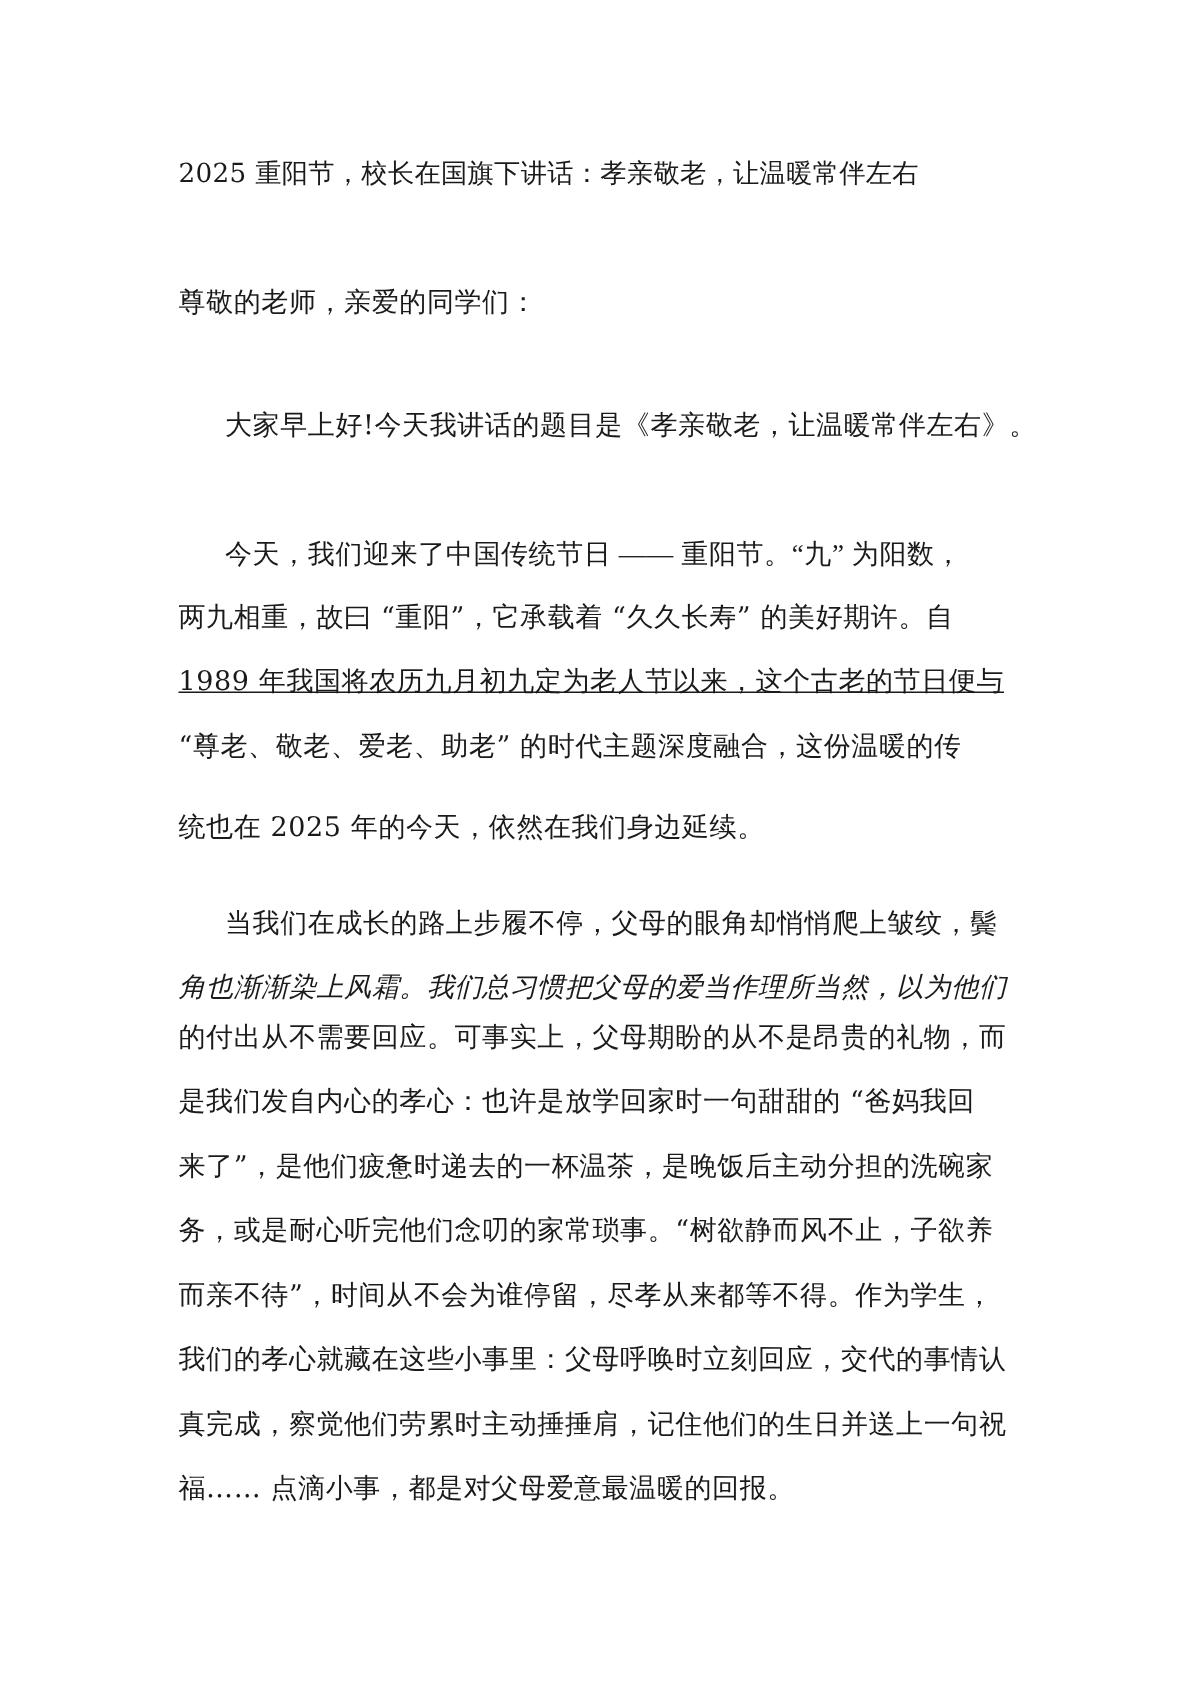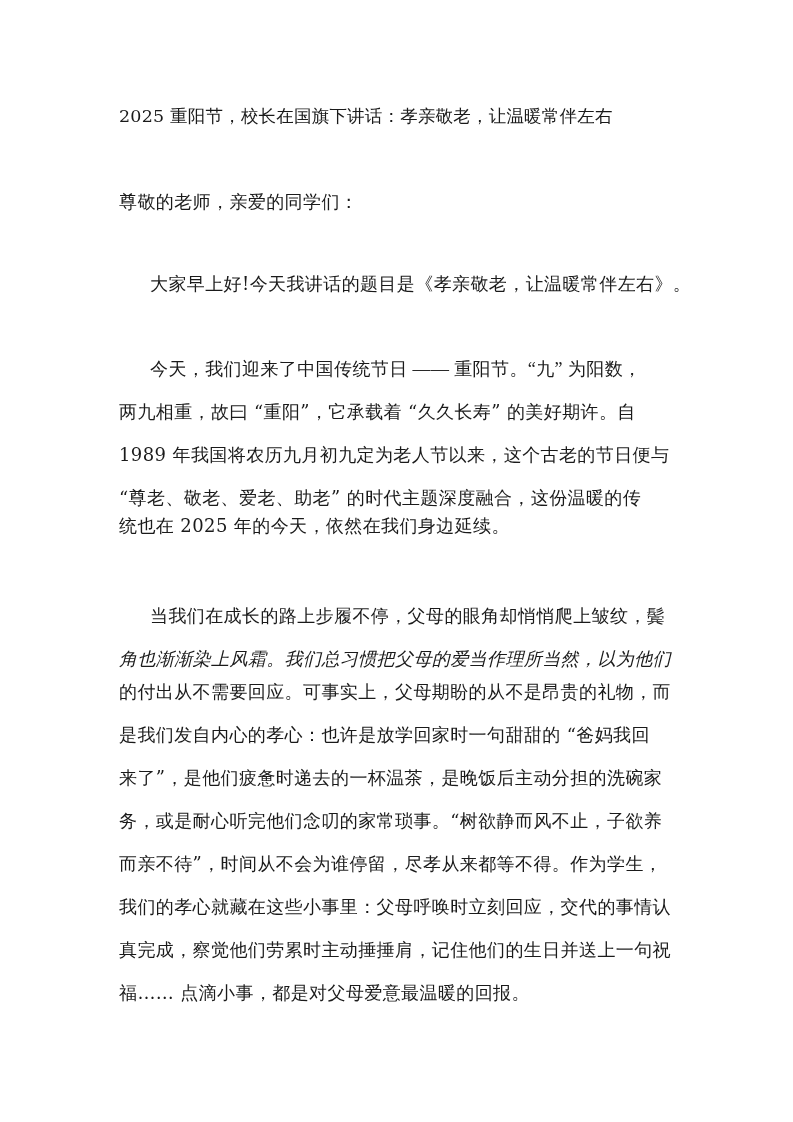--- a/index.html
+++ b/index.html
@@ -28,23 +28,23 @@
 
   <div class="line" style="top:190px;text-align:right;">尊敬的老师，亲爱的同学们：</div>
 
   <div>
     <div class="line indent" style="top:272px;">大家早上好!今天我讲话的题目是《孝亲敬老，让温暖常伴左右》。</div>
   </div>
 
   <div>
     <div class="line indent" style="top:357px;font-family:Liberation Serif, serif;">今天，我们迎来了中国传统节日 —— 重阳节。“九” 为阳数，</div>
     <div class="line" style="top:400px;">两九相重，故曰 “重阳”，它承载着 “久久长寿” 的美好期许。自</div>
-    <div class="line" style="top:443px;">1989 年我国将农历九月初九定为老人节以来，这个古老的节日便与</div>
+    <div class="line" style="top:443px;text-decoration:underline;">1989 年我国将农历九月初九定为老人节以来，这个古老的节日便与</div>
     <div class="line" style="top:486px;">“尊老、敬老、爱老、助老” 的时代主题深度融合，这份温暖的传</div>
-    <div class="line" style="top:514px;">统也在 2025 年的今天，依然在我们身边延续。</div>
+    <div class="line" style="top:540px;">统也在 2025 年的今天，依然在我们身边延续。</div>
   </div>
 
   <div>
     <div class="line indent" style="top:604px;">当我们在成长的路上步履不停，父母的眼角却悄悄爬上皱纹，鬓</div>
     <div class="line" style="top:647px;font-style:italic;">角也渐渐染上风霜。我们总习惯把父母的爱当作理所当然，以为他们</div>
     <div class="line" style="top:680px;">的付出从不需要回应。可事实上，父母期盼的从不是昂贵的礼物，而</div>
     <div class="line" style="top:723px;">是我们发自内心的孝心：也许是放学回家时一句甜甜的 “爸妈我回</div>
     <div class="line" style="top:766px;">来了”，是他们疲惫时递去的一杯温茶，是晚饭后主动分担的洗碗家</div>
     <div class="line" style="top:809px;">务，或是耐心听完他们念叨的家常琐事。“树欲静而风不止，子欲养</div>
     <div class="line" style="top:852px;">而亲不待”，时间从不会为谁停留，尽孝从来都等不得。作为学生，</div>

